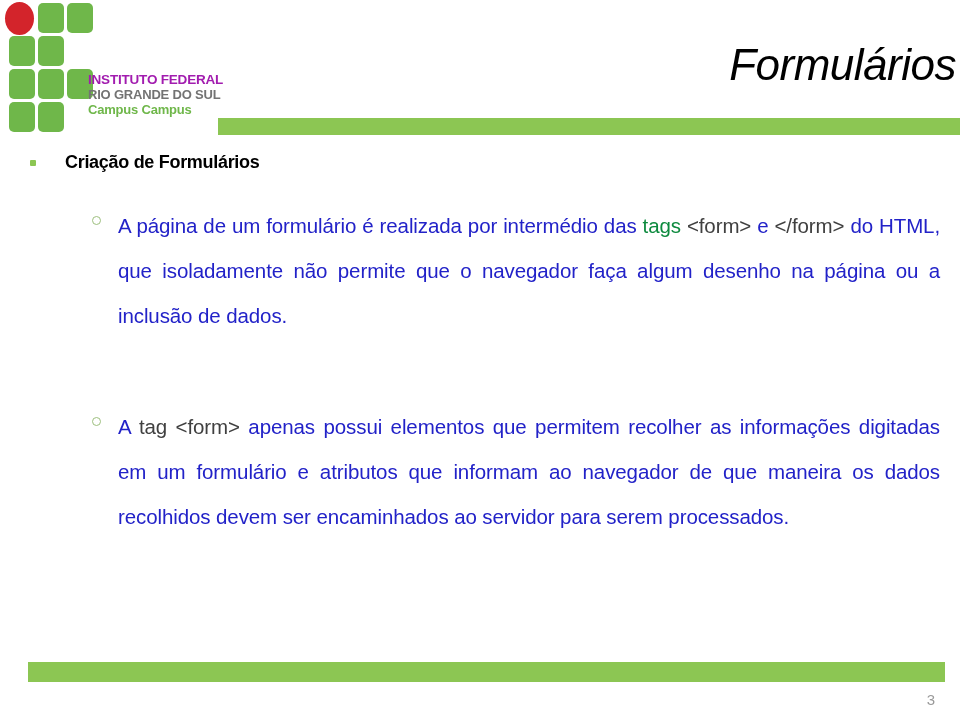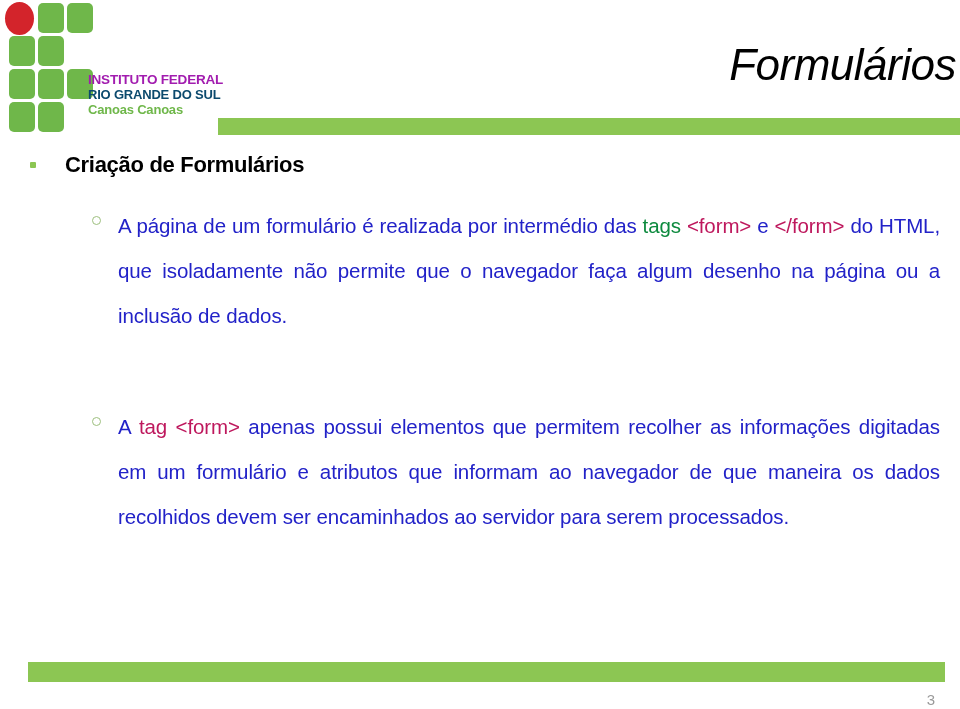--- a/index.html
+++ b/index.html
@@ -51,21 +51,21 @@
     font-size: 13.5px;
     font-weight: bold;
     color: #a21caf;
     letter-spacing: -0.2px;
     line-height: 15px;
     white-space: nowrap;
   }
   #logo-line-2 {
     font-size: 13px;
     font-weight: bold;
-    color: #0c4a6e;
+    color: #737373;
     letter-spacing: -0.2px;
     line-height: 15px;
     white-space: nowrap;
   }
   #logo-line-3 {
     font-size: 13px;
     font-weight: bold;
     color: #6fb74a;
     letter-spacing: -0.2px;
     line-height: 15px;
@@ -113,21 +113,21 @@
   }
   #section-heading .bullet-square {
     width: 6px;
     height: 6px;
     background: #8cc653;
     border-radius: 1px;
     margin-right: 29px;
     flex: 0 0 auto;
   }
   #section-heading-text {
-    font-size: 22px;
+    font-size: 18px;
     font-weight: bold;
     color: #000000;
     letter-spacing: -0.3px;
     white-space: nowrap;
   }
 
   .para-block {
     position: absolute;
     left: 92px;
     width: 848px;
@@ -151,21 +151,21 @@
   .para-text {
     flex: 1 1 auto;
     font-size: 20.5px;
     line-height: 45px;
     color: #2222c8;
     text-align: justify;
     text-justify: inter-word;
     letter-spacing: -0.1px;
   }
   .code {
-    color: #be185d;
+    color: #404040;
   }
   .kw {
     color: #0d8a3e;
   }
 
   
   #slide-footer {
     position: absolute;
     left: 0;
     top: 640px;
@@ -207,21 +207,21 @@
     <div class="logo-cell" style="left:33px; top:67px; width:26px; height:30px;"></div>
     <div class="logo-cell" style="left:62px; top:67px; width:26px; height:30px;"></div>
 
     <div class="logo-cell" style="left:4px;  top:100px; width:26px; height:30px;"></div>
     <div class="logo-cell" style="left:33px; top:100px; width:26px; height:30px;"></div>
   </div>
 
   <div id="logo-wordmark">
     <div id="logo-line-1">INSTITUTO FEDERAL</div>
     <div id="logo-line-2">RIO GRANDE DO SUL</div>
-    <div id="logo-line-3">Canoas Canoas</div>
+    <div id="logo-line-3">Campus Campus</div>
   </div>
 
   <div id="slide-title">Formulários</div>
 
   <div id="header-rule"></div>
 </div>
 
 <div id="slide-body">
 
   <div id="section-heading">

